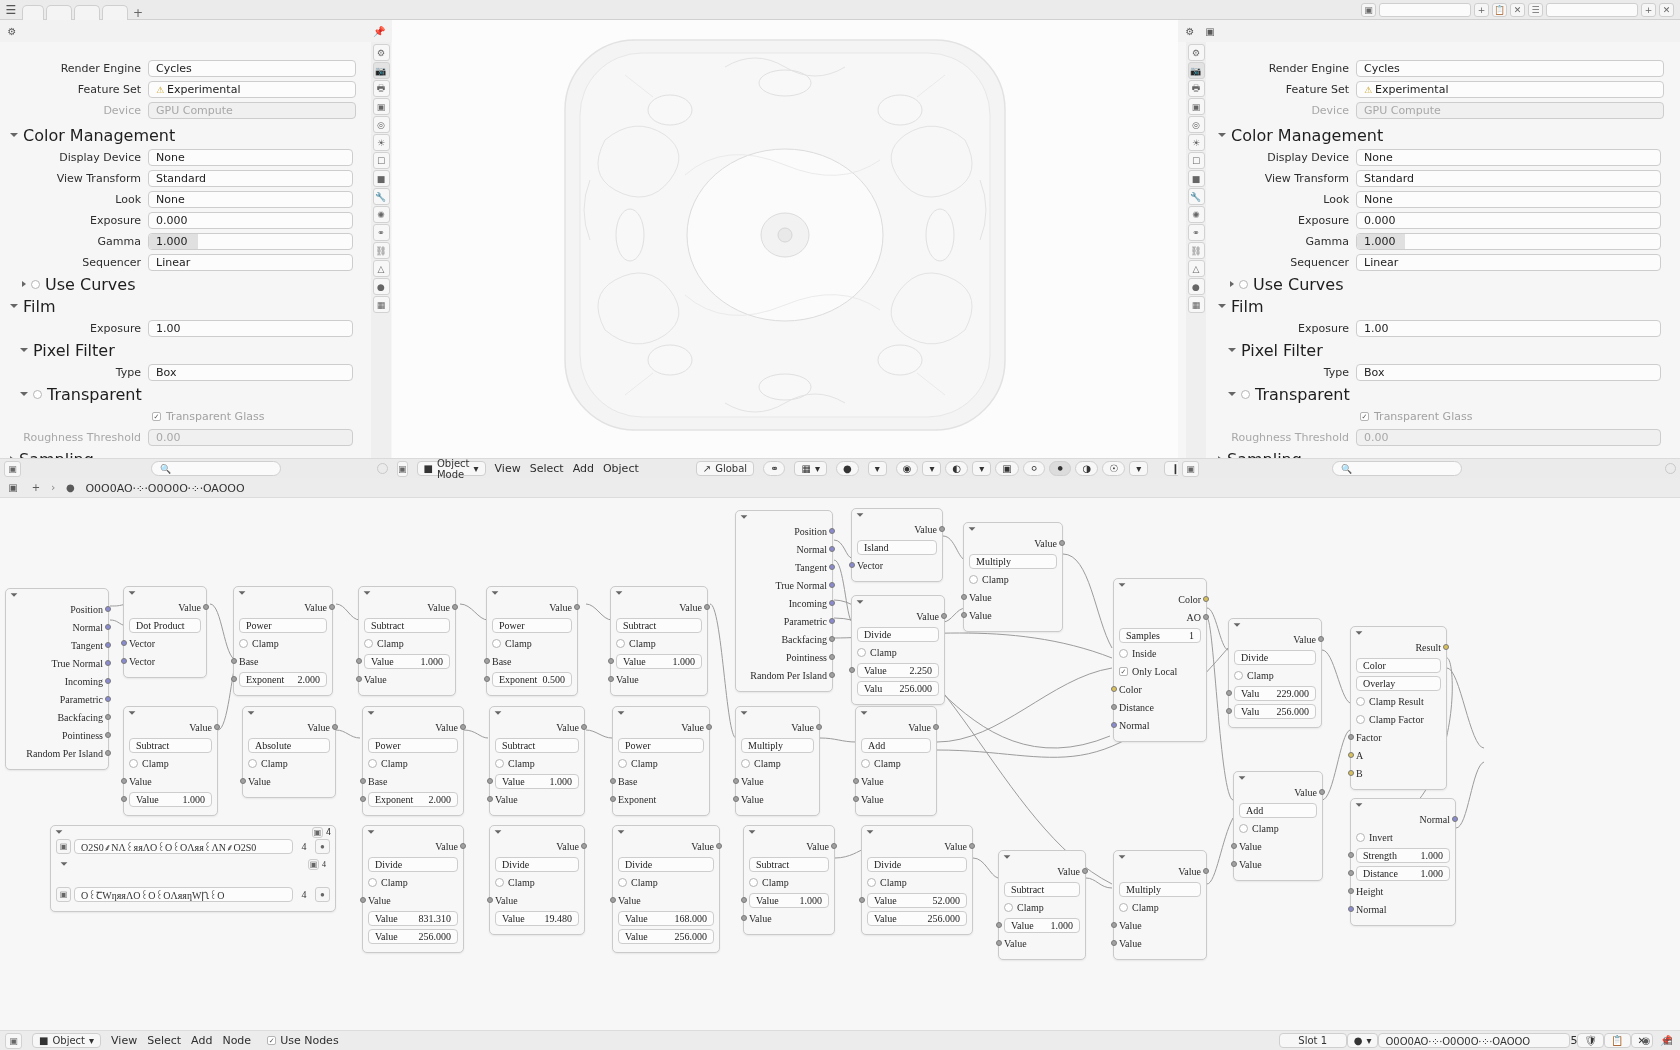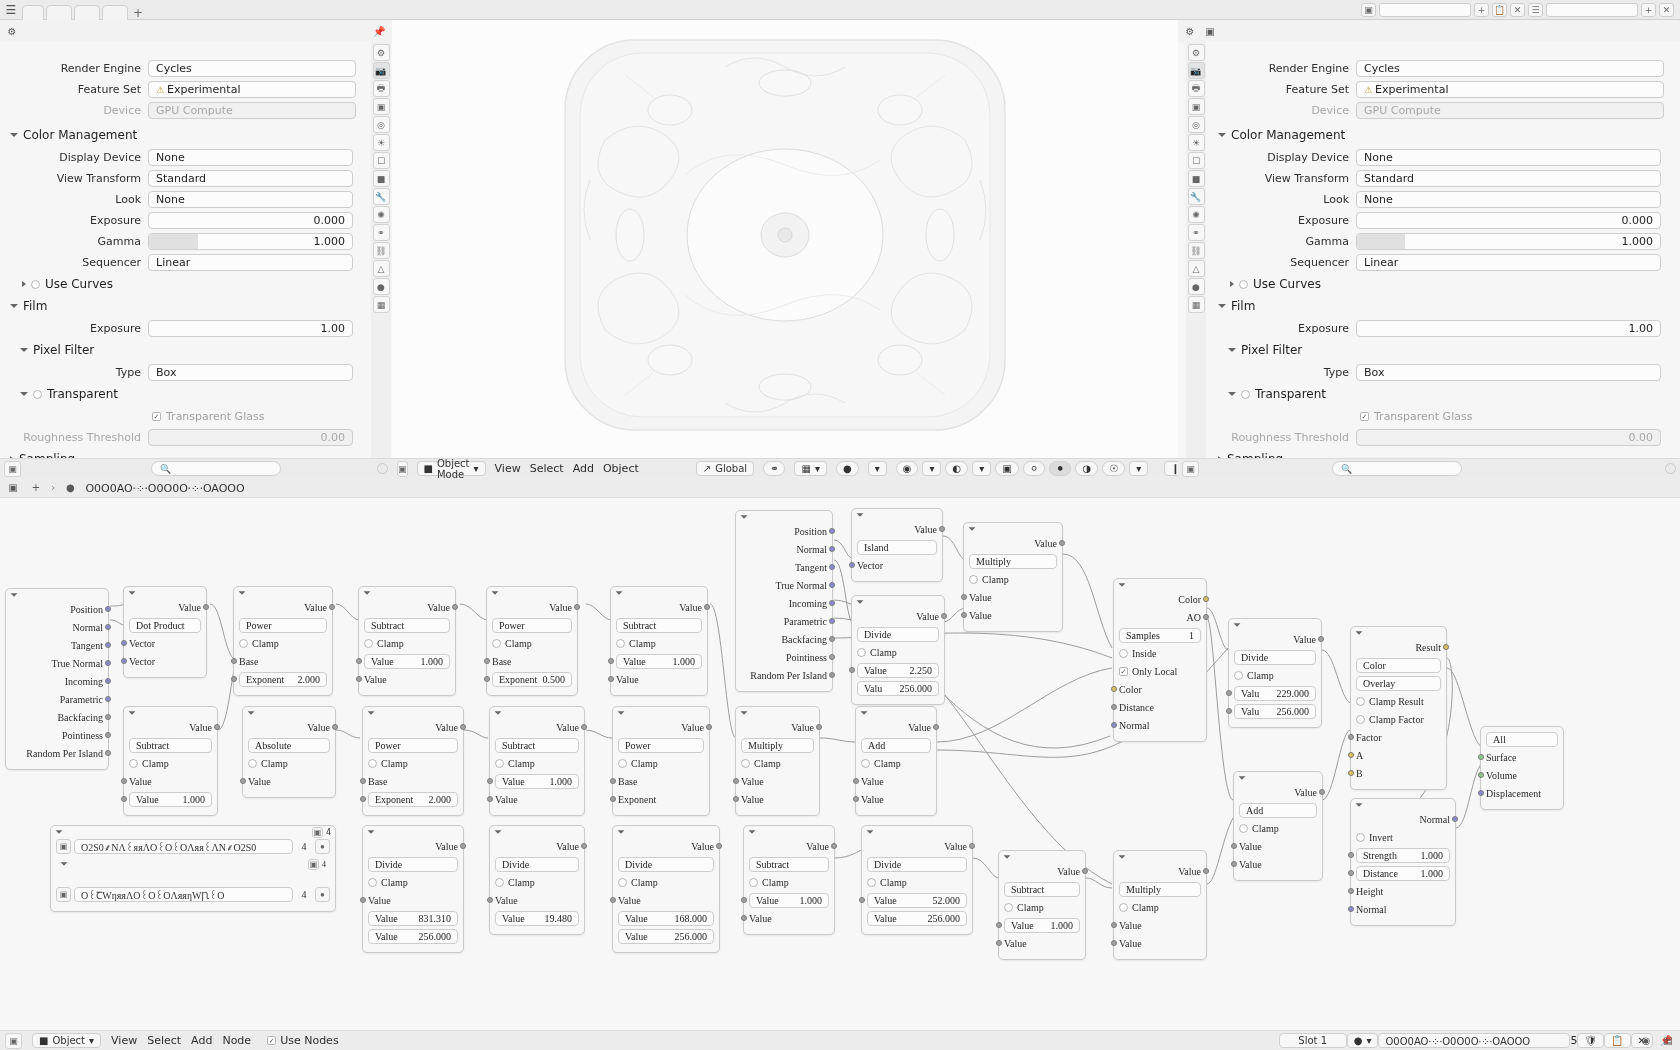--- a/index.html
+++ b/index.html
@@ -53,22 +53,22 @@
   .props { background:#f6f6f6; overflow:hidden; }
   .proprow { display:flex; align-items:center; height:17px; margin-bottom:4px; }
   .proplabel { text-align:right; padding-right:7px; color:#2e2e2e; font-size:11px; white-space:nowrap;}
   .propfield {
     height:17px; border:1px solid #cdcdcd; border-radius:4px; background:#fcfcfc;
     display:flex; align-items:center; padding:0 7px; font-size:11px; color:#222; position:relative;
   }
   .propfield.disabled { background:#f0f0f0; color:#a8a8a8; }
   .propfield.center { justify-content:center; }
   .slider-fill { position:absolute; left:0; top:0; bottom:0; background:#e0e0e0; border-radius:4px 0 0 4px;}
-  .slider-val { position:relative; width:100%; text-align:right; }
-  .sect { display:flex; align-items:center; gap:5px; height:18px; font-size:12px; color:#1e1e1e; }
+  .slider-val { position:relative; width:100%; text-align:left; }
+  .sect { display:flex; align-items:center; gap:5px; height:18px; font-size:16px; color:#1e1e1e; }
   .tri { width:0; height:0; border-left:4px solid #666; border-top:3.5px solid transparent; border-bottom:3.5px solid transparent; }
   .tri.down { border-left:4px solid transparent; border-right:4px solid transparent; border-top:4px solid #666; border-bottom:none; }
   .radio { width:9px; height:9px; border:1px solid #b5b5b5; border-radius:50%; background:#fff; }
   .chk { width:9px; height:9px; border:1px solid #b5b5b5; border-radius:2px; background:#fff; display:flex; align-items:center; justify-content:center; font-size:7px; color:#555;}
   .warn { color:#c8a020; font-size:9px; margin-right:3px; }
 
   .vtoolbar { position:absolute; width:20px; top:22px; display:flex; flex-direction:column; align-items:center; gap:1px; padding-top:2px; background:#efefef;}
   .vtoolbar .icobox { width:17px; height:17px; }
 
   
@@ -1516,39 +1516,20 @@
               <span class="sock in val"></span>
               <span>Height</span>
             </div>
           <div class="nrowlbl left">
               <span class="sock in vec"></span>
               <span>Normal</span>
             </div>
         </div>
       </div>
 
-      <div class="node" style="left:1480px; top:228px; width:84px;">
-        <div class="nbody" style="padding-top:5px;">
-          <div class="nrow">
-              <span class="nfield">All</span>
-            </div>
-          <div class="nrowlbl left">
-              <span class="sock in shd"></span>
-              <span>Surface</span>
-            </div>
-          <div class="nrowlbl left">
-              <span class="sock in shd"></span>
-              <span>Volume</span>
-            </div>
-          <div class="nrowlbl left">
-              <span class="sock in vec"></span>
-              <span>Displacement</span>
-            </div>
-        </div>
-      </div>
 
       <div class="node" style="left:50px; top:327px; width:286px;">
         <div class="nhead" style="justify-content:space-between;">
           <span class="tri down"></span>
           <span style="display:flex; align-items:center; gap:3px;">
             <span class="imgbtn" style="width:11px;height:11px;">▣</span>
             <span style="font-size:8px;">4</span>
           </span>
         </div>
         <div class="nbody">

